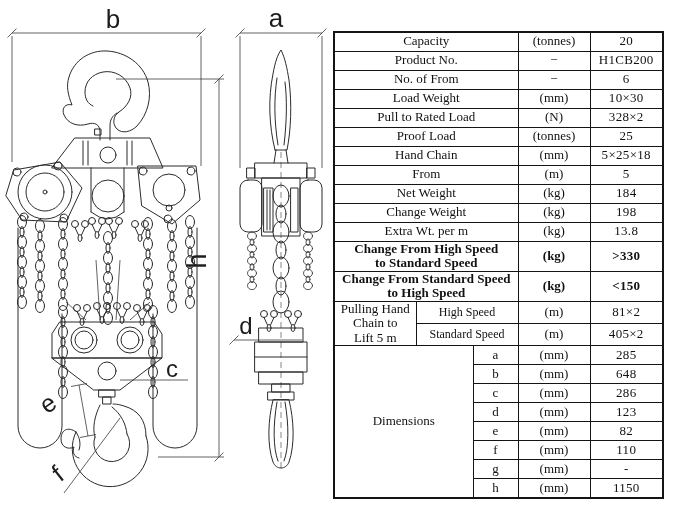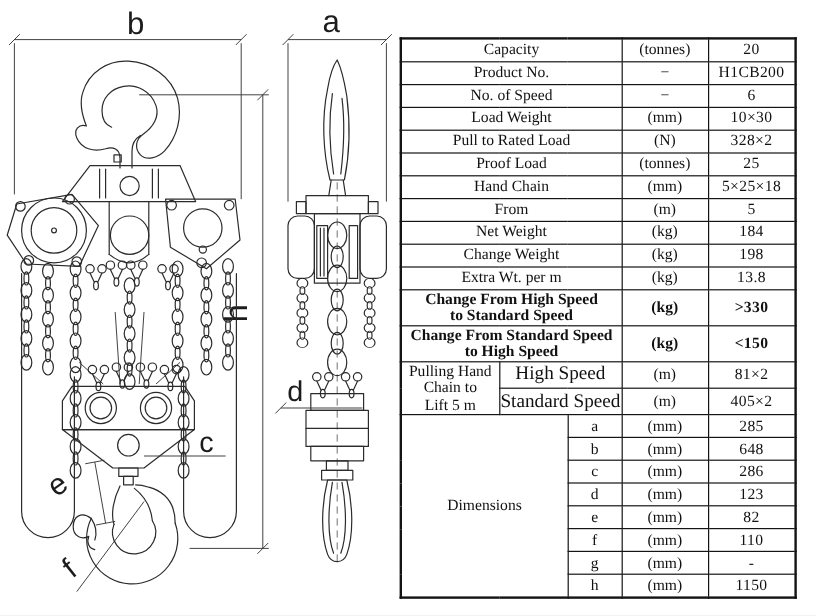--- a/index.html
+++ b/index.html
@@ -277,21 +277,21 @@
           <td colspan="3" class="lbl">Capacity</td>
           <td class="unit">(tonnes)</td>
           <td class="val">20</td>
         </tr>
         <tr class="r19">
           <td colspan="3" class="lbl">Product No.</td>
           <td class="unit">−</td>
           <td class="val">H1CB200</td>
         </tr>
         <tr class="r19">
-          <td colspan="3" class="lbl">No. of Speed</td>
+          <td colspan="3" class="lbl">No. of From</td>
           <td class="unit">−</td>
           <td class="val">6</td>
         </tr>
         <tr class="r19">
           <td colspan="3" class="lbl">Load Weight</td>
           <td class="unit">(mm)</td>
           <td class="val">10×30</td>
         </tr>
         <tr class="r19">
           <td colspan="3" class="lbl">Pull to Rated Load</td>
@@ -337,26 +337,26 @@
         <tr class="r26">
           <td colspan="3" class="lbl small">Change From Standard Speed
 to High Speed</td>
           <td class="unit">(kg)</td>
           <td class="val">&lt;150</td>
         </tr>
         <tr class="r19">
           <td rowspan="2" class="lbl small">Pulling Hand
 Chain to
 Lift 5 m</td>
-          <td colspan="2" class="small" style="font-size:16px">High Speed</td>
+          <td colspan="2" class="small" style="font-size:12px">High Speed</td>
           <td class="unit">(m)</td>
           <td class="val">81×2</td>
         </tr>
         <tr class="r19">
-          <td colspan="2" class="small" style="font-size:16px">Standard Speed</td>
+          <td colspan="2" class="small" style="font-size:12px">Standard Speed</td>
           <td class="unit">(m)</td>
           <td class="val">405×2</td>
         </tr>
         <tr class="r19">
           <td rowspan="8" colspan="2" class="dimgrp">Dimensions</td>
           <td>a</td>
           <td class="unit">(mm)</td>
           <td class="val">285</td>
         </tr>
         <tr class="r19">

